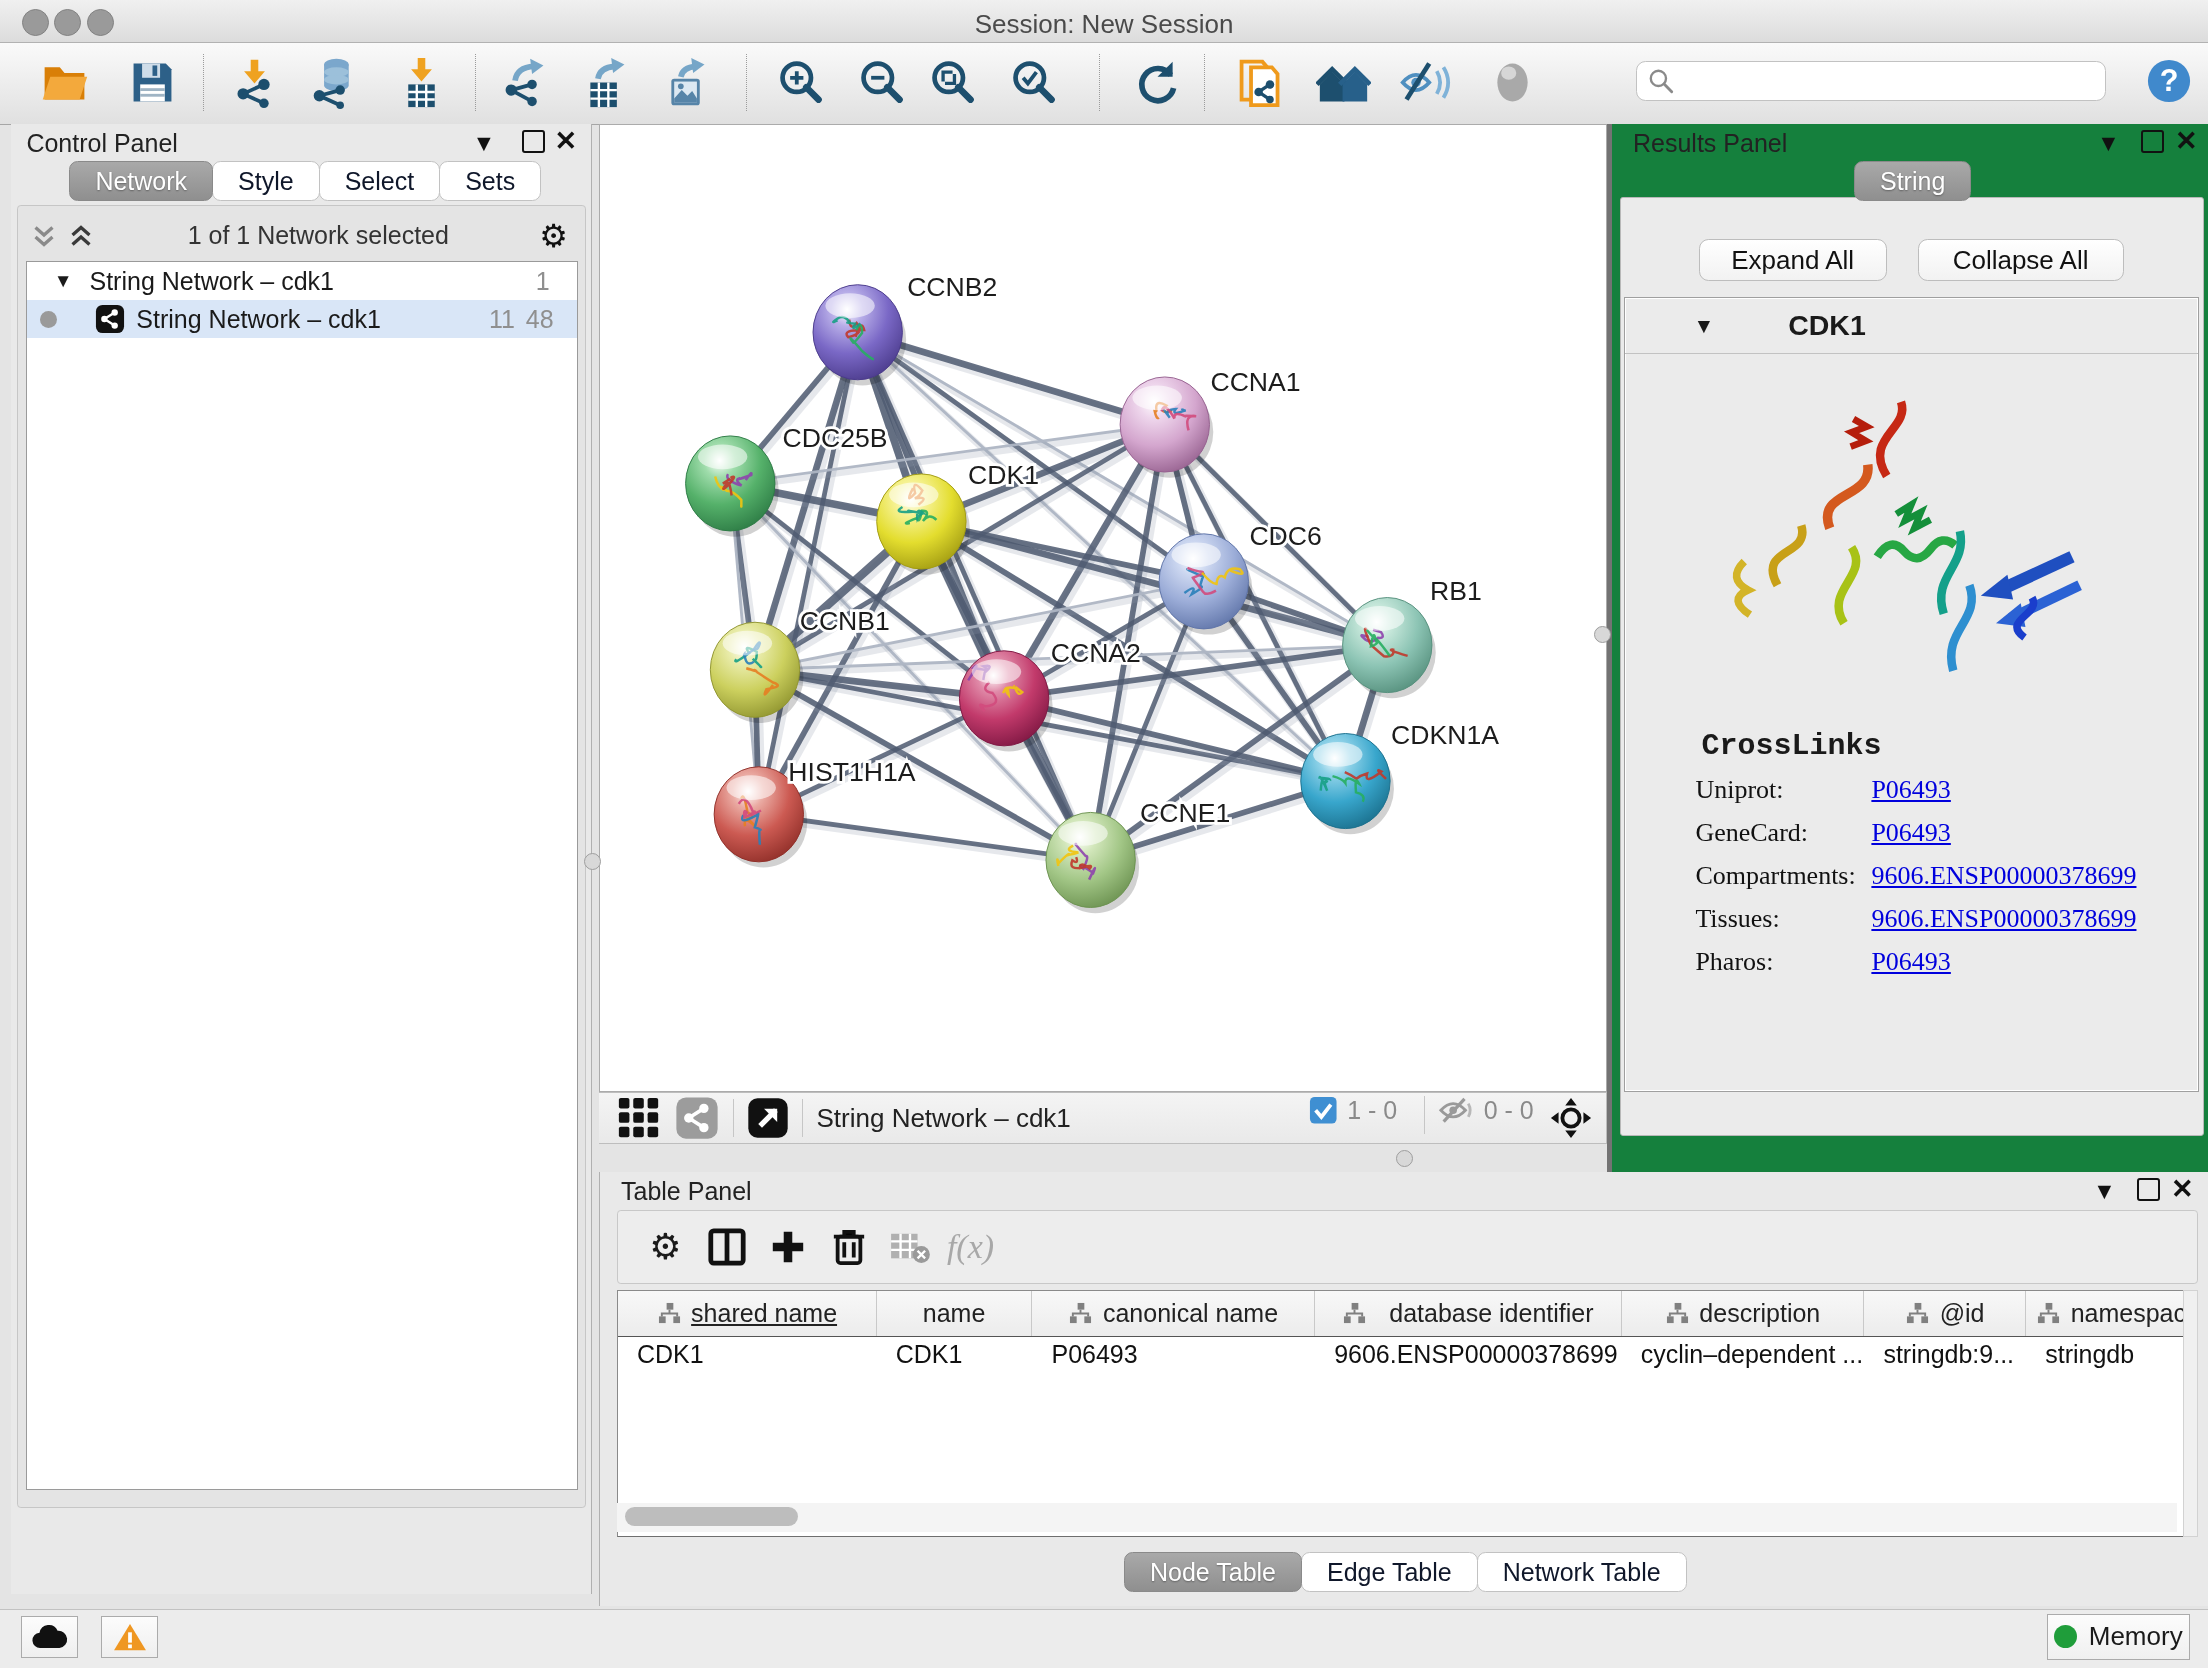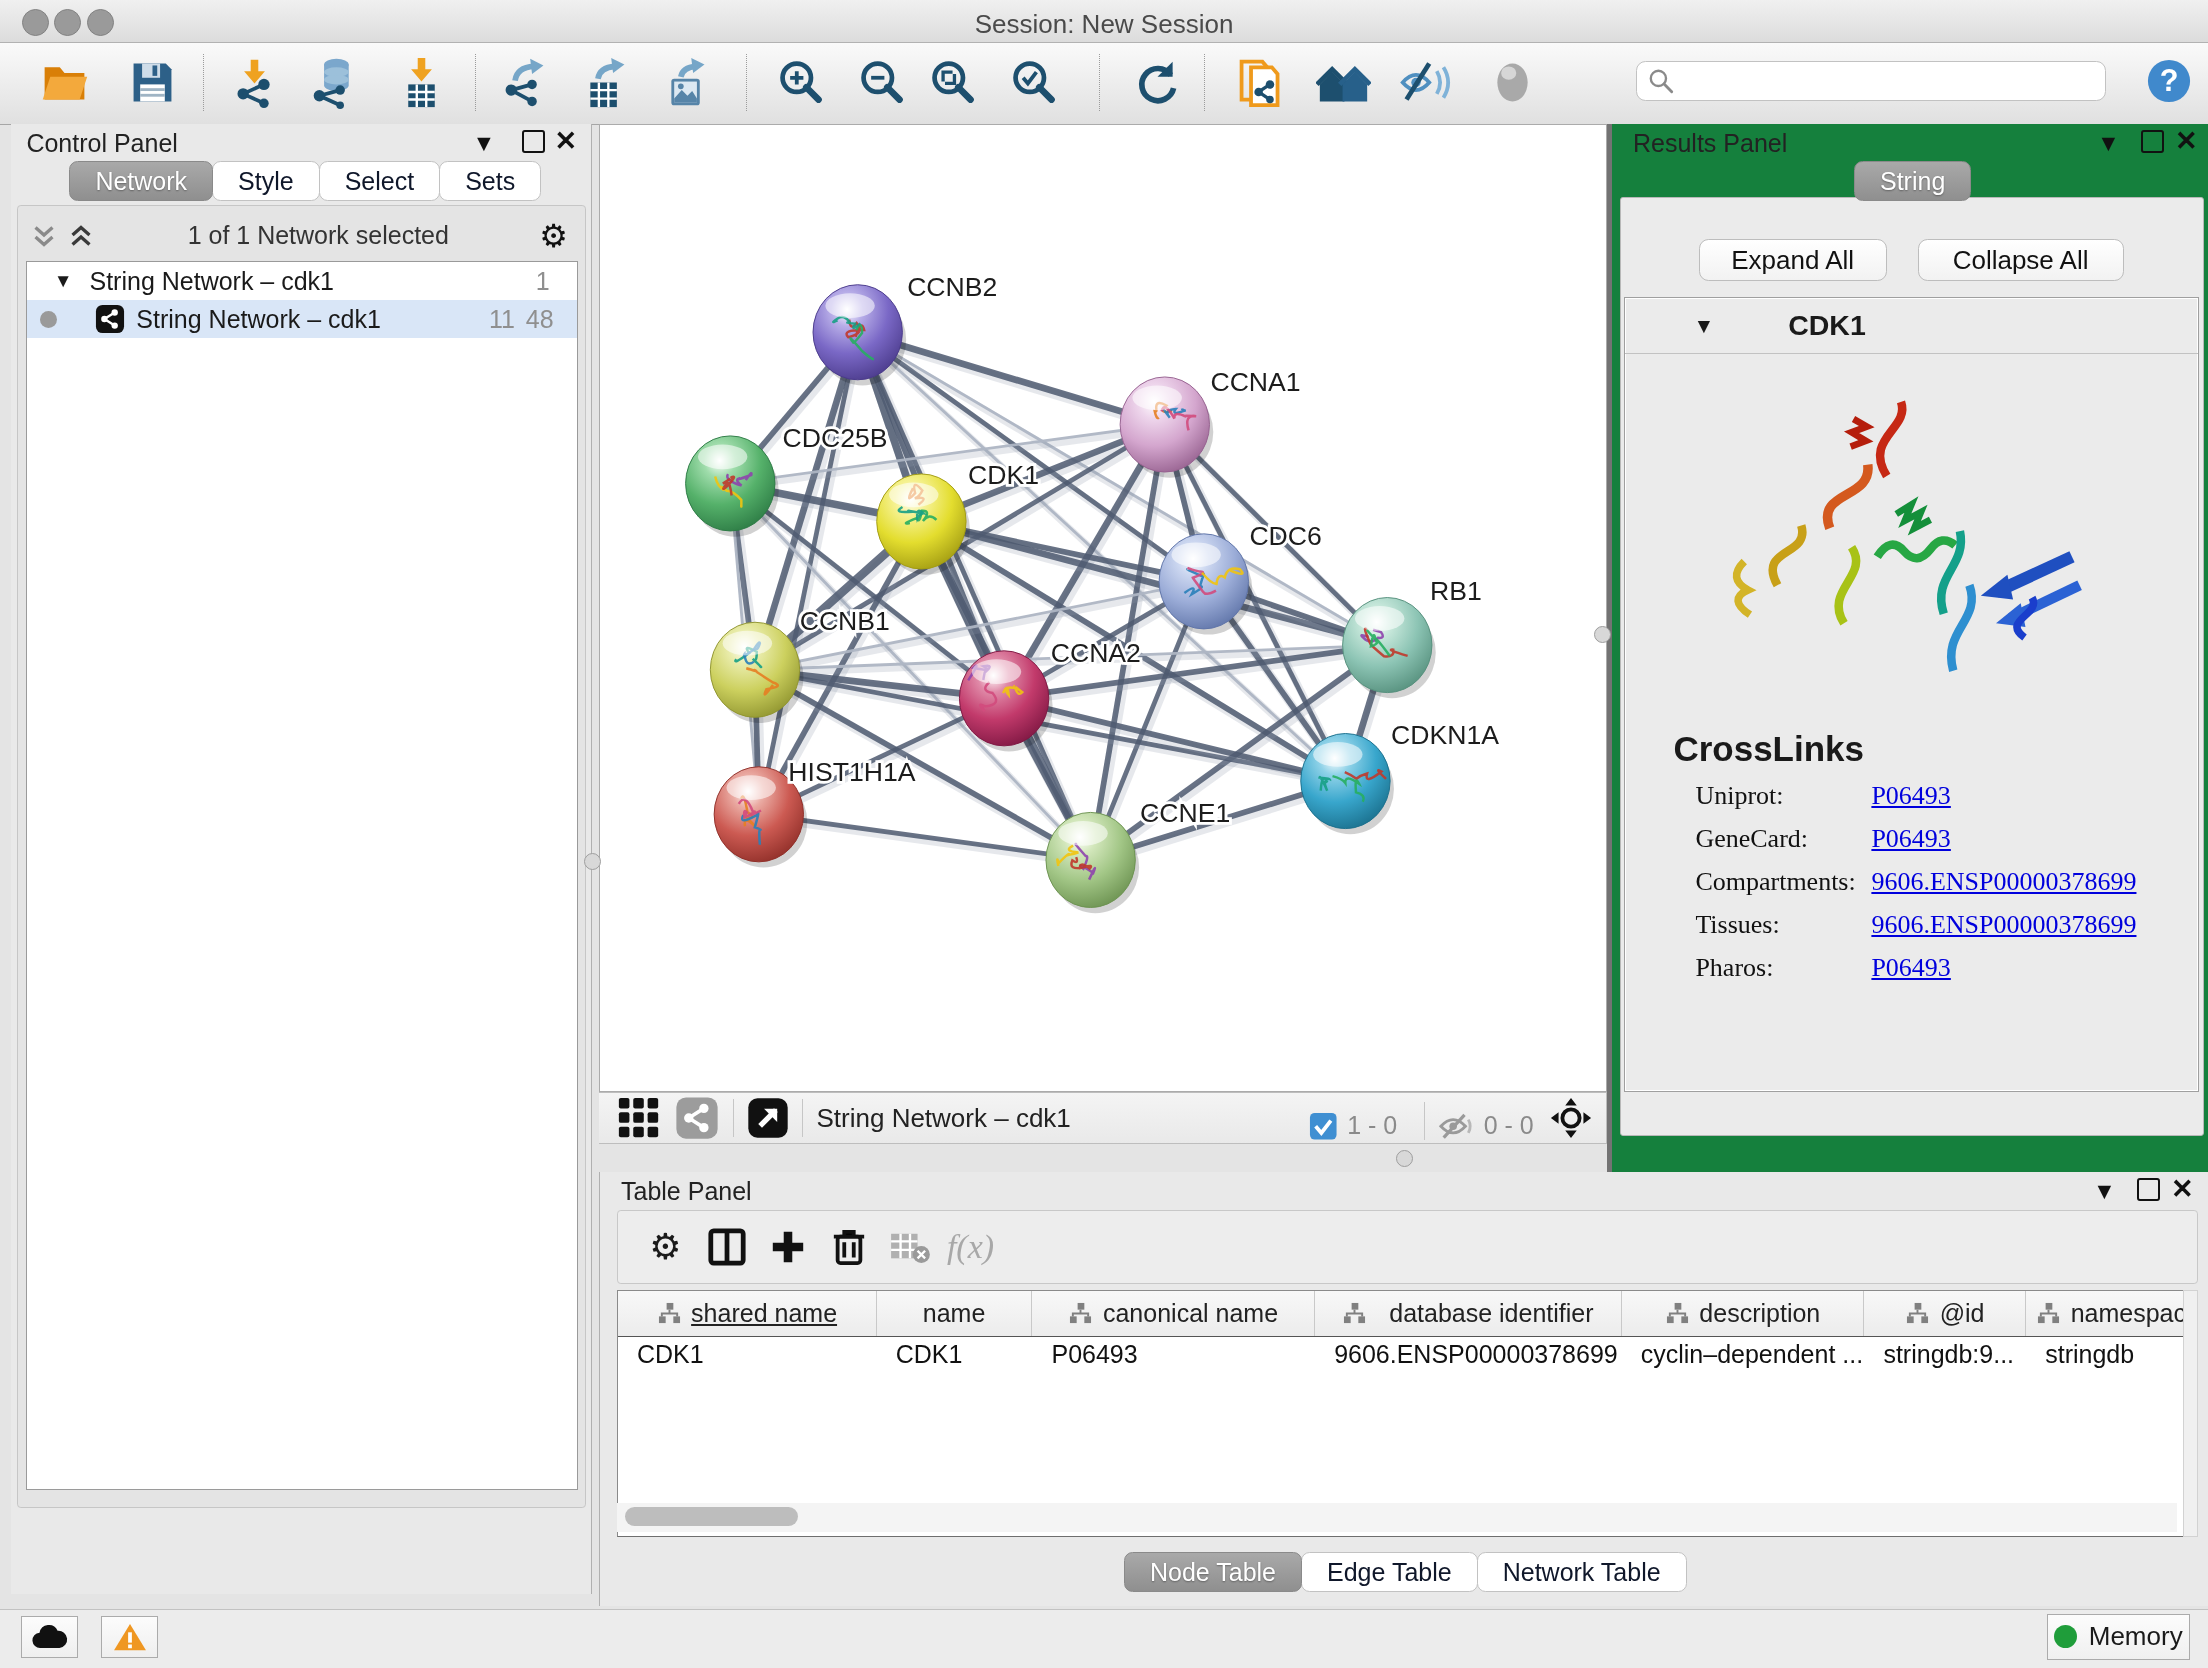--- a/index.html
+++ b/index.html
@@ -576,21 +576,21 @@
     <path d="M10 16l11-7M10 16l11 7" stroke="#fff" stroke-width="2.6"></path>
   </svg>
   <div class="nt-sep"></div>
   <svg width="42" height="42" viewBox="0 0 32 32">
     <rect x="1" y="1" width="30" height="30" rx="7" fill="#111"></rect>
     <path d="M10 22L22 10" stroke="#fff" stroke-width="4"></path>
       <path d="M13 9h10v10z" fill="#fff"></path>
   </svg>
   <div class="nt-sep"></div>
   <div style="font-size:26px;color:#222">String Network – cdk1</div>
-  <div style="margin-left:auto;display:flex;align-items:flex-end">
+  <div style="margin-left:auto;display:flex;align-items:flex-start">
     <svg width="28.5" height="28.5" viewBox="0 0 30 30">
       <rect x="1" y="1" width="28" height="28" rx="5" fill="#3f8fd2"></rect>
       <path d="M7 15l6 7 10-13" stroke="#fff" stroke-width="4" fill="none"></path>
     </svg>
     <span style="font-size:25px;color:#8a8a8a;margin:0 13.3px 0 9.5px">1 - 0</span>
     <div class="nt-sep"></div>
     <svg width="36" height="28.5" viewBox="0 0 38 30">
       <path d="M3 15q13-14 26 0q-13 14-26 0z" stroke="#9a9a9a" stroke-width="3" fill="none"></path>
       <circle cx="16" cy="15" r="4" fill="#9a9a9a"></circle>
         <path d="M6 27L28 3" stroke="#9a9a9a" stroke-width="3.4"></path>
@@ -629,21 +629,21 @@
         <path d="M175 185 q14 -22 28 -6 q14 16 28 -2 q12 -16 26 -4" stroke="#27a744" stroke-width="9" fill="none"></path>
         <path d="M195 140 l16 -10 l-7 17 l17 -9 l-7 17 l17 -9" stroke="#148f3a" stroke-width="7" fill="none"></path>
         <path d="M245 245 C232 205,270 195,262 158" stroke="#14a08a" stroke-width="9" fill="none"></path>
         <path d="M255 305 C243 262,285 252,272 215" stroke="#2e8fd0" stroke-width="9" fill="none"></path>
         <path d="M380 185 L300 222" stroke="#1f4fc0" stroke-width="13" fill="none"></path>
           <path d="M312 204l-28 22 34 4z" fill="#1f4fc0"></path>
         <path d="M388 215 L315 250" stroke="#2b62d4" stroke-width="11" fill="none"></path>
           <path d="M326 234l-26 21 31 4z" fill="#2b62d4"></path>
         <path d="M330 270 C305 252,348 246,338 228" stroke="#1a3ecc" stroke-width="8" fill="none"></path>
       </svg>
-      <div style="margin:25px 0 0 48px;font-family:Liberation Sans, sans-serif;font-size:35px;font-weight:bold">CrossLinks</div>
+      <div style="margin:25px 0 0 76px;font-family:Liberation Mono, monospace;font-size:30px;font-weight:bold">CrossLinks</div>
       <div id="xl-rows" style="margin:5.7px 0 0 70px">
           <div class="xl-row">
             <span class="xl-label">Uniprot:</span>
             <a class="xl-value">P06493</a>
           </div>
           <div class="xl-row">
             <span class="xl-label">GeneCard:</span>
             <a class="xl-value">P06493</a>
           </div>
           <div class="xl-row">

